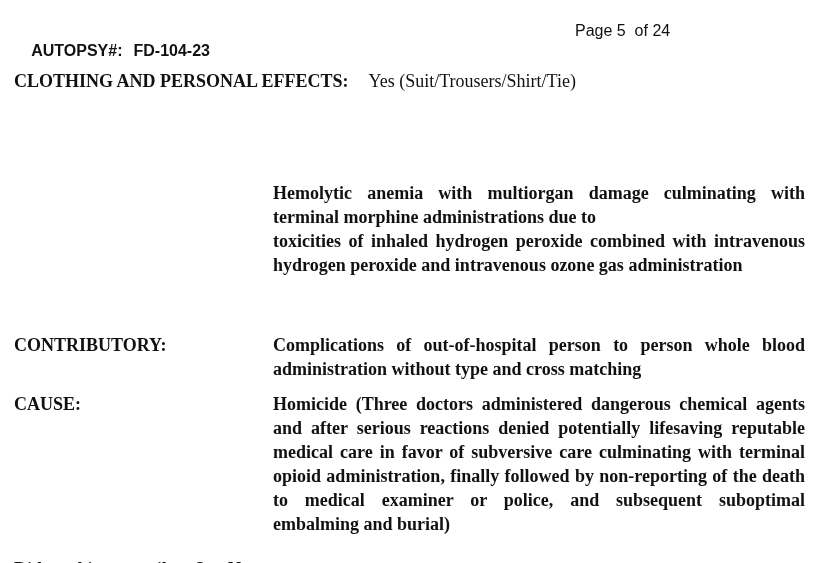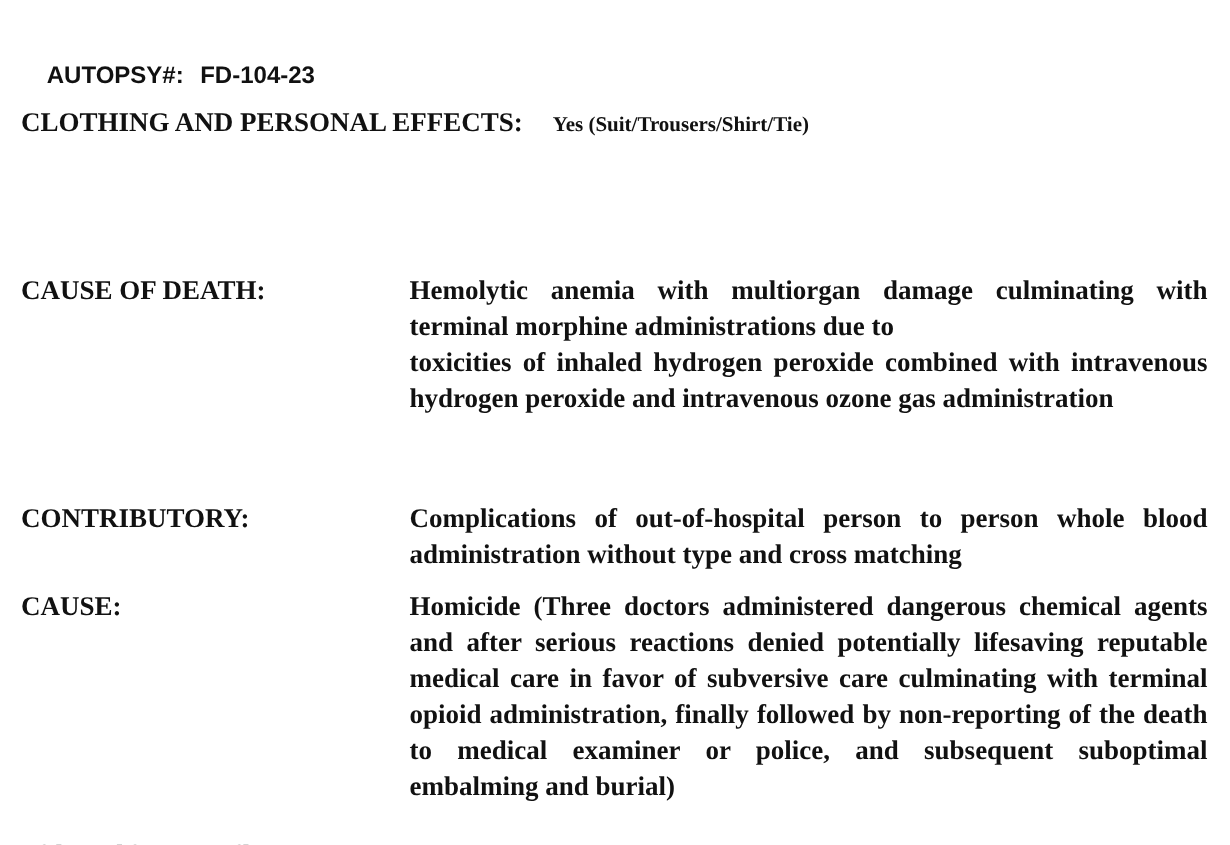--- a/index.html
+++ b/index.html
@@ -29,21 +29,21 @@
     left: 575px;
     top: 21px;
     font-family: "Liberation Sans", sans-serif;
     font-weight: 400;
     font-size: 16px;
     line-height: 20px;
     white-space: pre;
   }
   
   .serif-bold { font-weight: 700; font-size: 18px; line-height: 24px; margin-top: 40px; }
-  .serif-reg  { font-weight: 700; font-size: 14px; line-height: 24px; }
+  .serif-reg  { font-weight: 400; font-size: 18px; line-height: 24px; }
   
   .clothing {
     position: absolute;
     left: 14px;
     top: 69px;
     white-space: nowrap;
   }
   .clothing .value { margin-left: 20px; }
   
   .sec-label {
@@ -75,26 +75,26 @@
   .smoking .answer { margin-left: 17px; }
 </style>
 </head>
 <body>
 
 <div class="page">
 
   <div class="hdr-left">
     <span>AUTOPSY#:</span><span class="val">FD-104-23</span>
   </div>
+  <div class="hdr-right">Page 5  of 24</div>
 
   <div class="clothing">
     <span class="serif-bold">CLOTHING AND PERSONAL EFFECTS:</span><span class="serif-reg value">Yes (Suit/Trousers/Shirt/Tie)</span>
   </div>
 
-  <div class="sec-label serif-bold top-cause">CAUSE OF DEATH:</div>
   <div class="sec-content serif-bold top-cause">
     <p>Hemolytic anemia with multiorgan damage culminating with terminal morphine administrations due to</p>
     <p>toxicities of inhaled hydrogen peroxide combined with intravenous hydrogen peroxide and intravenous ozone gas administration</p>
   </div>
 
   <div class="sec-label serif-bold top-contrib">CONTRIBUTORY:</div>
   <div class="sec-content serif-bold top-contrib">
     <p>Complications of out-of-hospital person to person whole blood administration without type and cross matching</p>
   </div>
 

